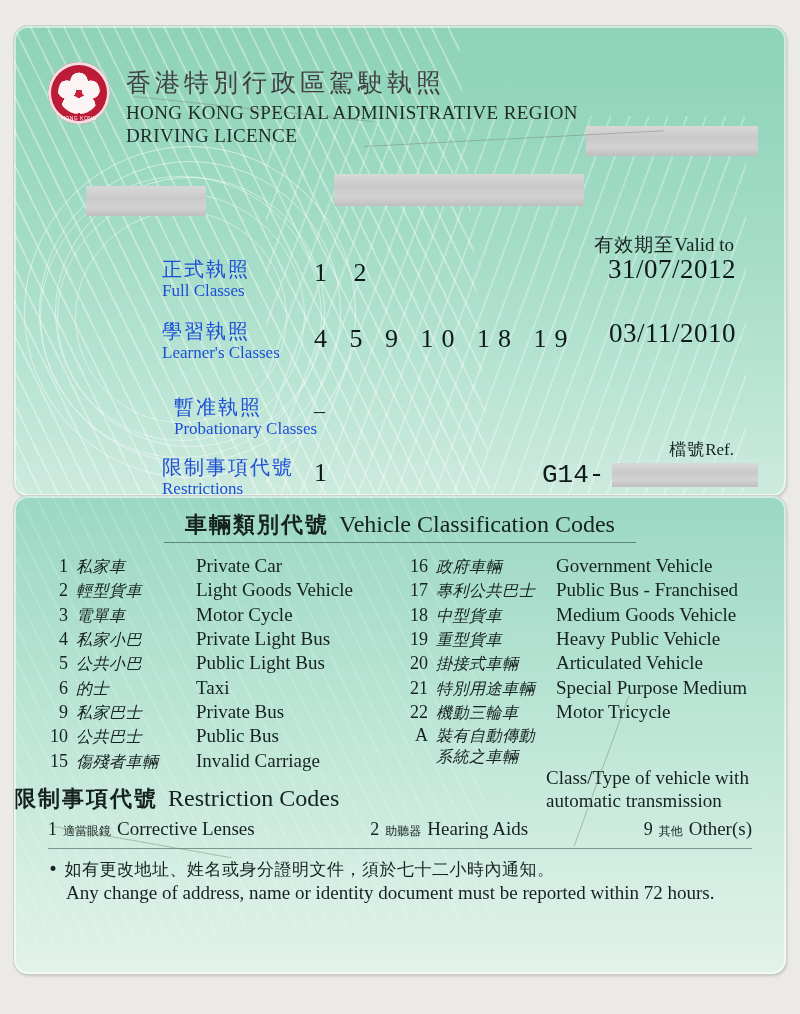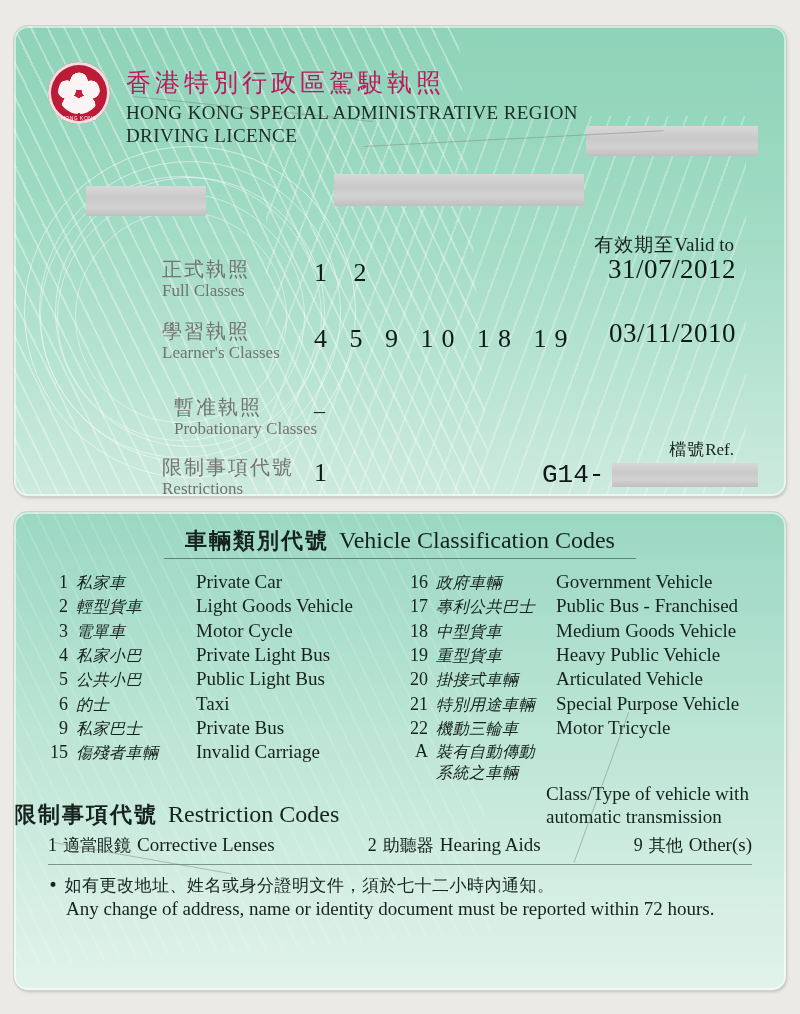--- a/index.html
+++ b/index.html
@@ -32,21 +32,21 @@
     background: #d9f0e2;
   }
   .card-inner {
     position: absolute;
     inset: 0;
     border-radius: 14px;
     overflow: hidden;
   }
 
   #card-front { top: 26px; height: 470px; }
-  #card-back  { top: 512px; height: 478px; }
+  #card-back  { top: 496px; height: 478px; }
 
   
   .bg-green {
     position: absolute;
     inset: 0;
     background:
       linear-gradient(180deg,#8ed3b9 0%, #95d6bd 18%, #a3dcc6 45%, #b6e3d2 72%, #cdeade 100%);
   }
   .bg-green.back {
     background:
@@ -152,21 +152,21 @@
   .emblem .ring-text span {
     position:absolute; bottom:3px; left:0; right:0;
     letter-spacing: .5px;
   }
 
   .title-cn {
     position: absolute;
     left: 112px; top: 40px;
     font-size: 25px;
     letter-spacing: 4px;
-    color: #be185d;
+    color: #404040;
     font-family: "DejaVu Sans", sans-serif;
     font-weight: 500;
   }
   .title-en1 {
     position: absolute;
     left: 112px; top: 76px;
     font-size: 19px;
     letter-spacing: .4px;
     color: #1d2b27;
     font-family: "Liberation Serif", serif;
@@ -206,21 +206,21 @@
     font-size: 27px; letter-spacing: .5px; color:#101a18;
   }
   .date-2 {
     position:absolute; right: 50px; top: 292px;
     font-size: 27px; letter-spacing: .5px; color:#101a18;
   }
 
   .row-label {
     position: absolute;
     left: 148px;
-    color: #737373;
+    color: #1d4ed8;
   }
   .row-label .cn {
     display:block;
     font-size: 20px;
     font-family: "DejaVu Sans", sans-serif;
     letter-spacing: 2px;
     line-height: 1.15;
   }
   .row-label .en {
     display:block;
@@ -334,21 +334,21 @@
   }
   .restr-line {
     position: absolute;
     left: 34px; right: 34px; top: 322px;
     display: flex;
     justify-content: space-between;
     font-size: 18px;
     color:#16221f;
   }
   .restr-line .item .n { margin-right: 6px; }
-  .restr-line .item .cn { font-family:Liberation Mono, monospace; font-size:17px; }
+  .restr-line .item .cn { font-family:Liberation Mono, monospace; font-size:12px; }
   .restr-line .item .en { font-family:"Liberation Serif", serif; font-size:19px; margin-left: 6px;}
   .rule {
     position:absolute;
     left: 34px; right: 34px; top: 352px;
     height:1px; background: rgba(40,60,55,.5);
   }
 
   .notes {
     position: absolute;
     left: 34px; right: 30px; top: 362px;
@@ -491,20 +491,25 @@
             <span class="num">6</span>
             <span class="cn">的士</span>
             <span class="en">Taxi</span>
           </div>
           <div class="code-row">
             <span class="num">9</span>
             <span class="cn">私家巴士</span>
             <span class="en">Private Bus</span>
           </div>
           <div class="code-row">
+            <span class="num">10</span>
+            <span class="cn">公共巴士</span>
+            <span class="en">Public Bus</span>
+          </div>
+          <div class="code-row">
             <span class="num">15</span>
             <span class="cn">傷殘者車輛</span>
             <span class="en">Invalid Carriage</span>
           </div>
         </div>
 
         <div class="code-col">
           <div class="code-row">
             <span class="num">16</span>
             <span class="cn">政府車輛</span>
@@ -526,21 +531,21 @@
             <span class="en">Heavy Public Vehicle</span>
           </div>
           <div class="code-row">
             <span class="num">20</span>
             <span class="cn">掛接式車輛</span>
             <span class="en">Articulated Vehicle</span>
           </div>
           <div class="code-row">
             <span class="num">21</span>
             <span class="cn">特別用途車輛</span>
-            <span class="en">Special Purpose Vehicle</span>
+            <span class="en">Special Purpose Medium</span>
           </div>
           <div class="code-row">
             <span class="num">22</span>
             <span class="cn">機動三輪車</span>
             <span class="en">Motor Tricycle</span>
           </div>
           <div class="code-row">
             <span class="num">A</span>
             <span class="cn">裝有自動傳動系統之車輛</span>
             <span class="en"></span>

